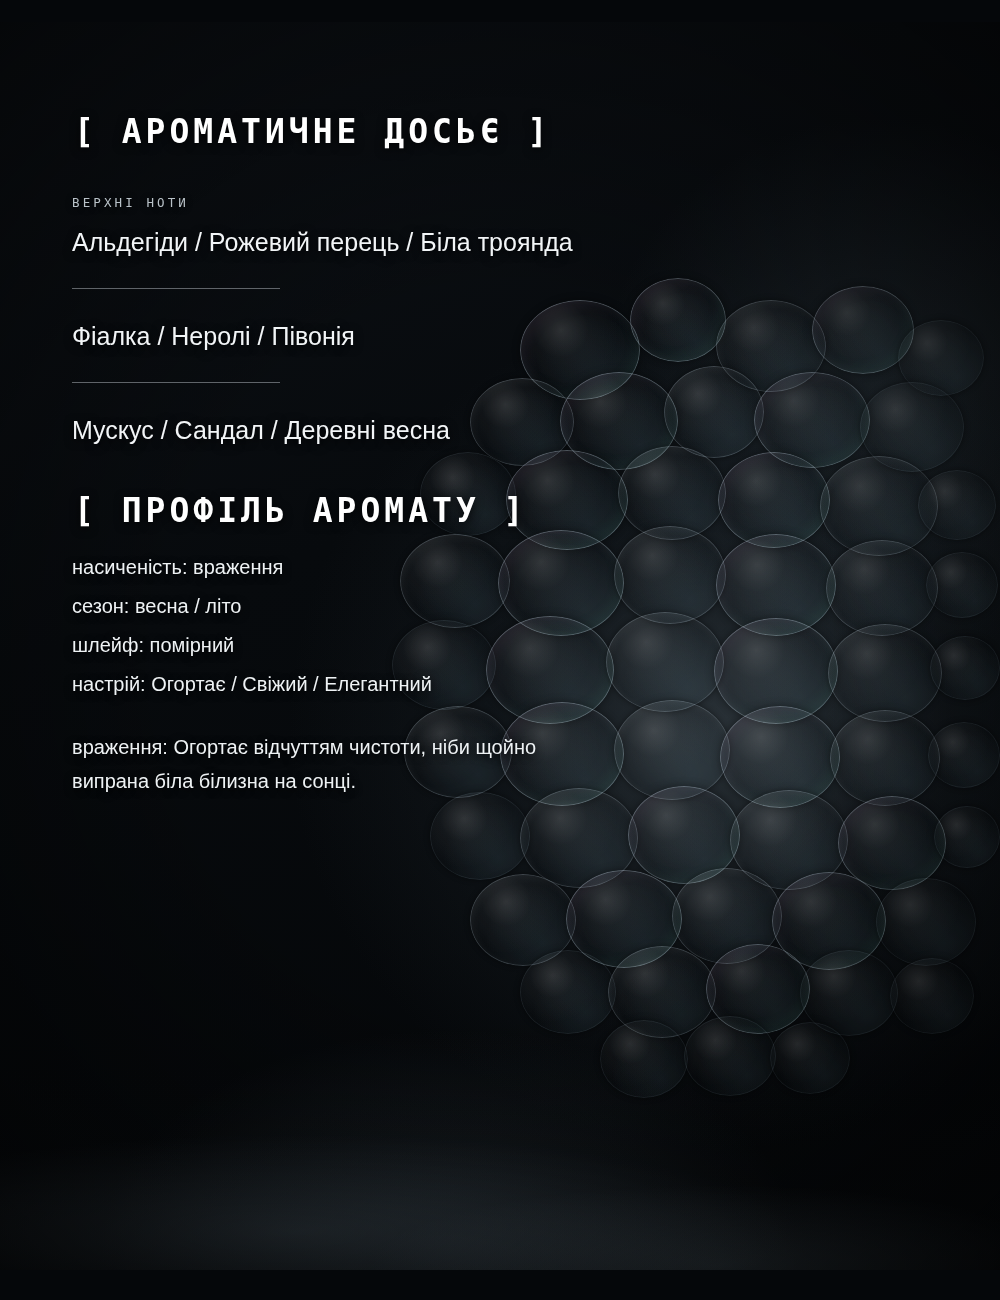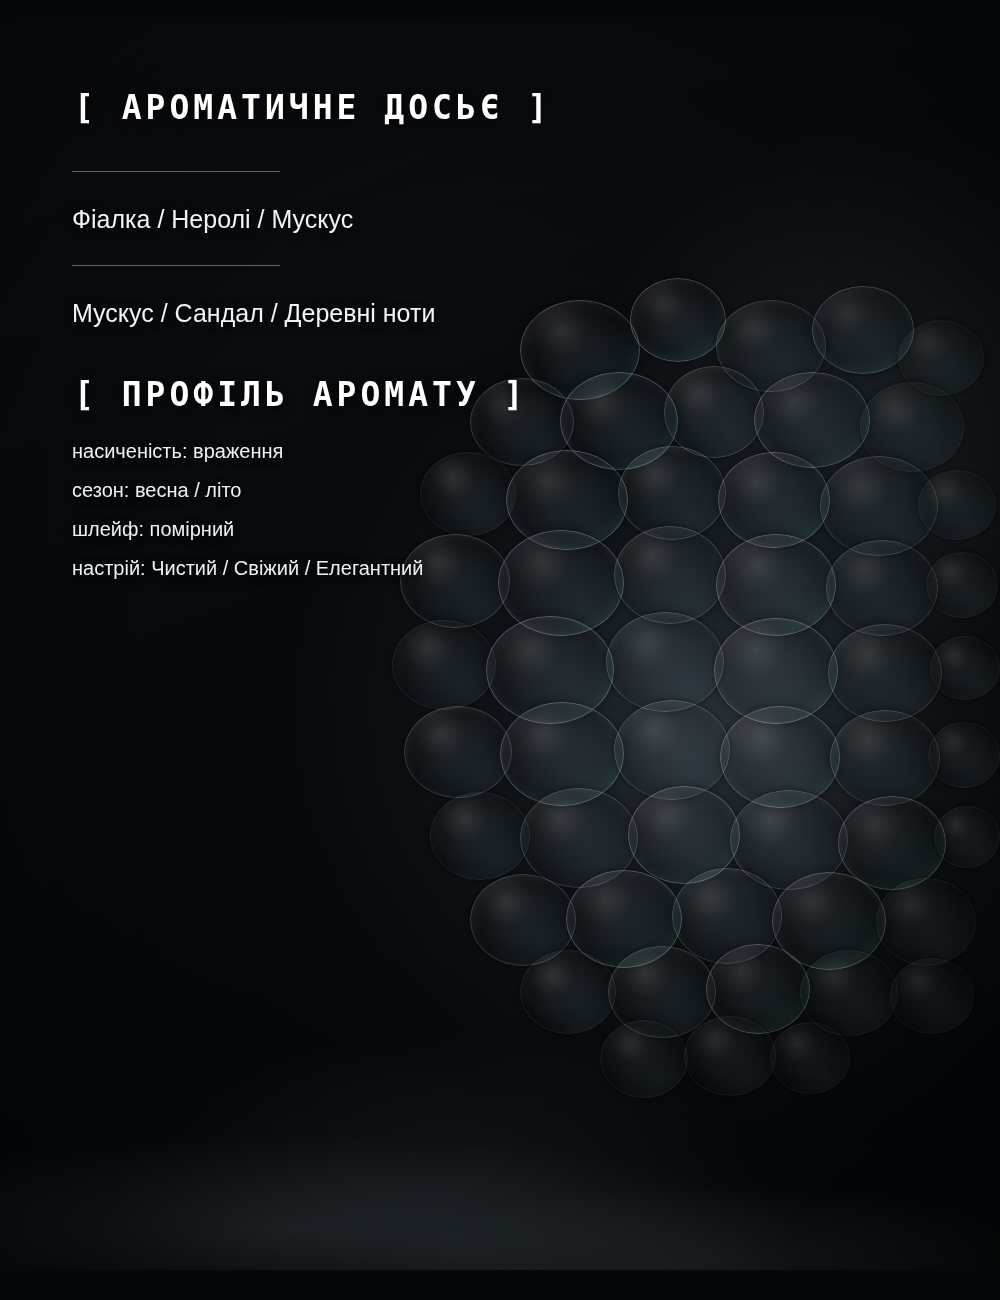--- a/index.html
+++ b/index.html
@@ -91,21 +91,21 @@
   .frame-bar.top { top: 0; }
   .frame-bar.bottom { bottom: 0; height: 30px; }
 
   
   .content {
     position: absolute;
     left: 0; top: 0;
     width: 904px;
     height: 1300px;
     z-index: 5;
-    padding: 88px 0 0 72px;
+    padding: 112px 0 0 72px;
   }
 
   .section-title {
     font-family: "DejaVu Sans Mono", monospace;
     font-weight: 700;
     font-size: 33px;
     letter-spacing: 4px;
     color: #ffffff;
     text-shadow: 0 2px 10px rgba(0,0,0,0.85);
     white-space: nowrap;
@@ -236,35 +236,40 @@
   <div class="droplets"></div>
   <div class="bg-vignette"></div>
 
   <div class="frame-bar top"></div>
   <div class="frame-bar bottom"></div>
 
   <div class="content">
 
     <div class="section-title dossier-title">[  АРОМАТИЧНЕ  ДОСЬЄ  ]</div>
 
+    <div class="note-group">
+      <div class="note-label">ВЕРХНІ НОТИ</div>
+      <div class="note-value">Альдегіди / Рожевий перець / Біла троянда</div>
+    </div>
 
     <div class="rule"></div>
 
     <div class="note-group">
-      <div class="note-value">Фіалка / Неролі / Мускус</div>
+      <div class="note-value">Фіалка / Неролі / Півонія</div>
     </div>
 
     <div class="rule"></div>
 
     <div class="note-group">
-      <div class="note-value">Мускус / Сандал / Деревні ноти</div>
+      <div class="note-value">Мускус / Сандал / Деревні весна</div>
     </div>
 
     <div class="section-title profile-title">[  ПРОФІЛЬ  АРОМАТУ  ]</div>
 
     <div class="profile-line">насиченість: враження</div>
     <div class="profile-line">сезон: весна / літо</div>
     <div class="profile-line">шлейф: помірний</div>
-    <div class="profile-line">настрій: Чистий / Свіжий / Елегантний</div>
-
+    <div class="profile-line">настрій: Огортає / Свіжий / Елегантний</div>
+
+    <div class="impression">враження: Огортає відчуттям чистоти, ніби щойно випрана біла білизна на сонці.</div>
 
   </div>
 </div>
 
 </body></html>

